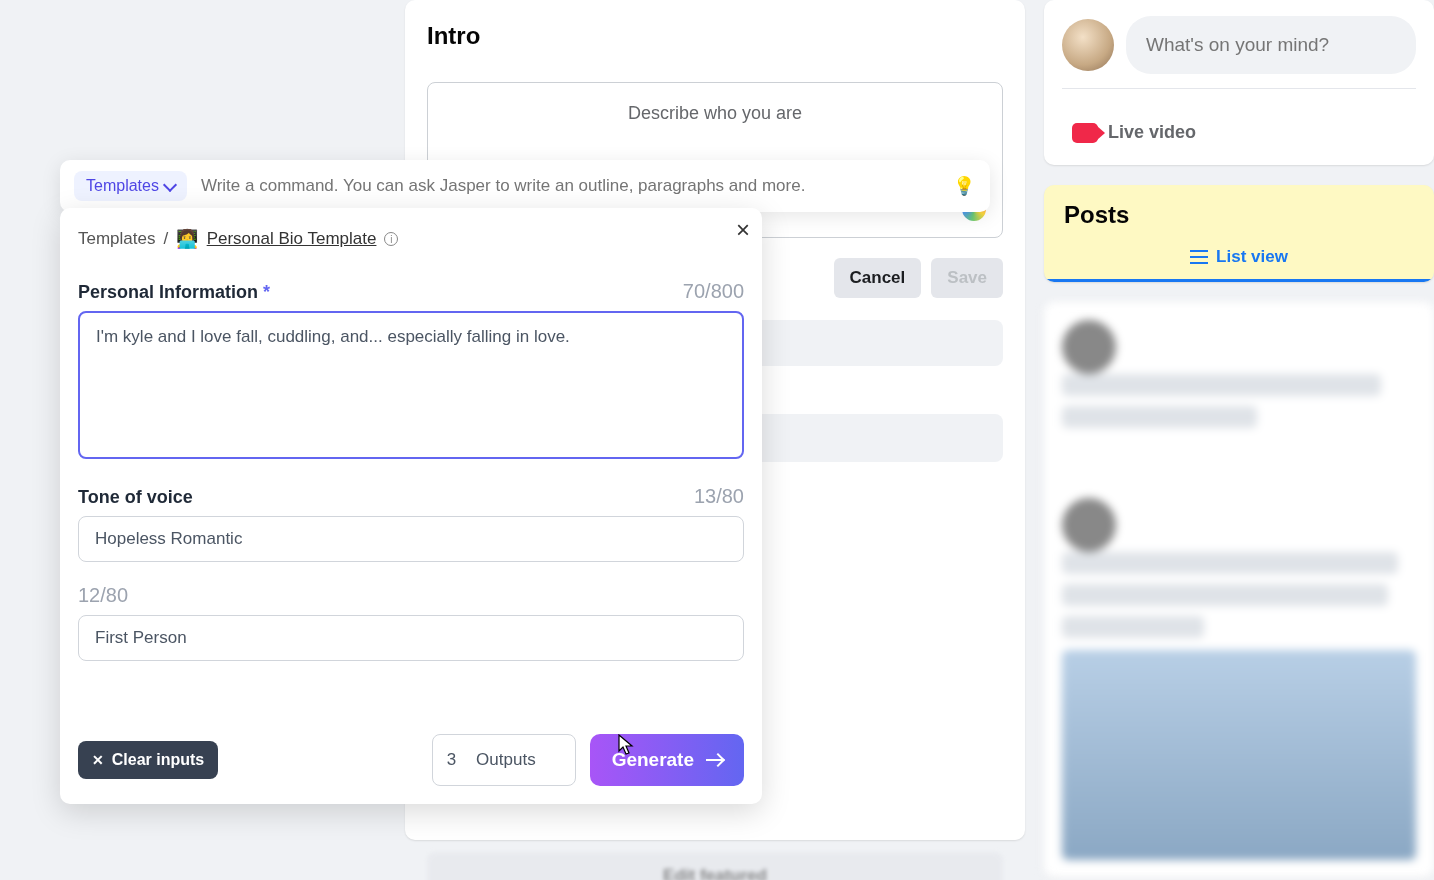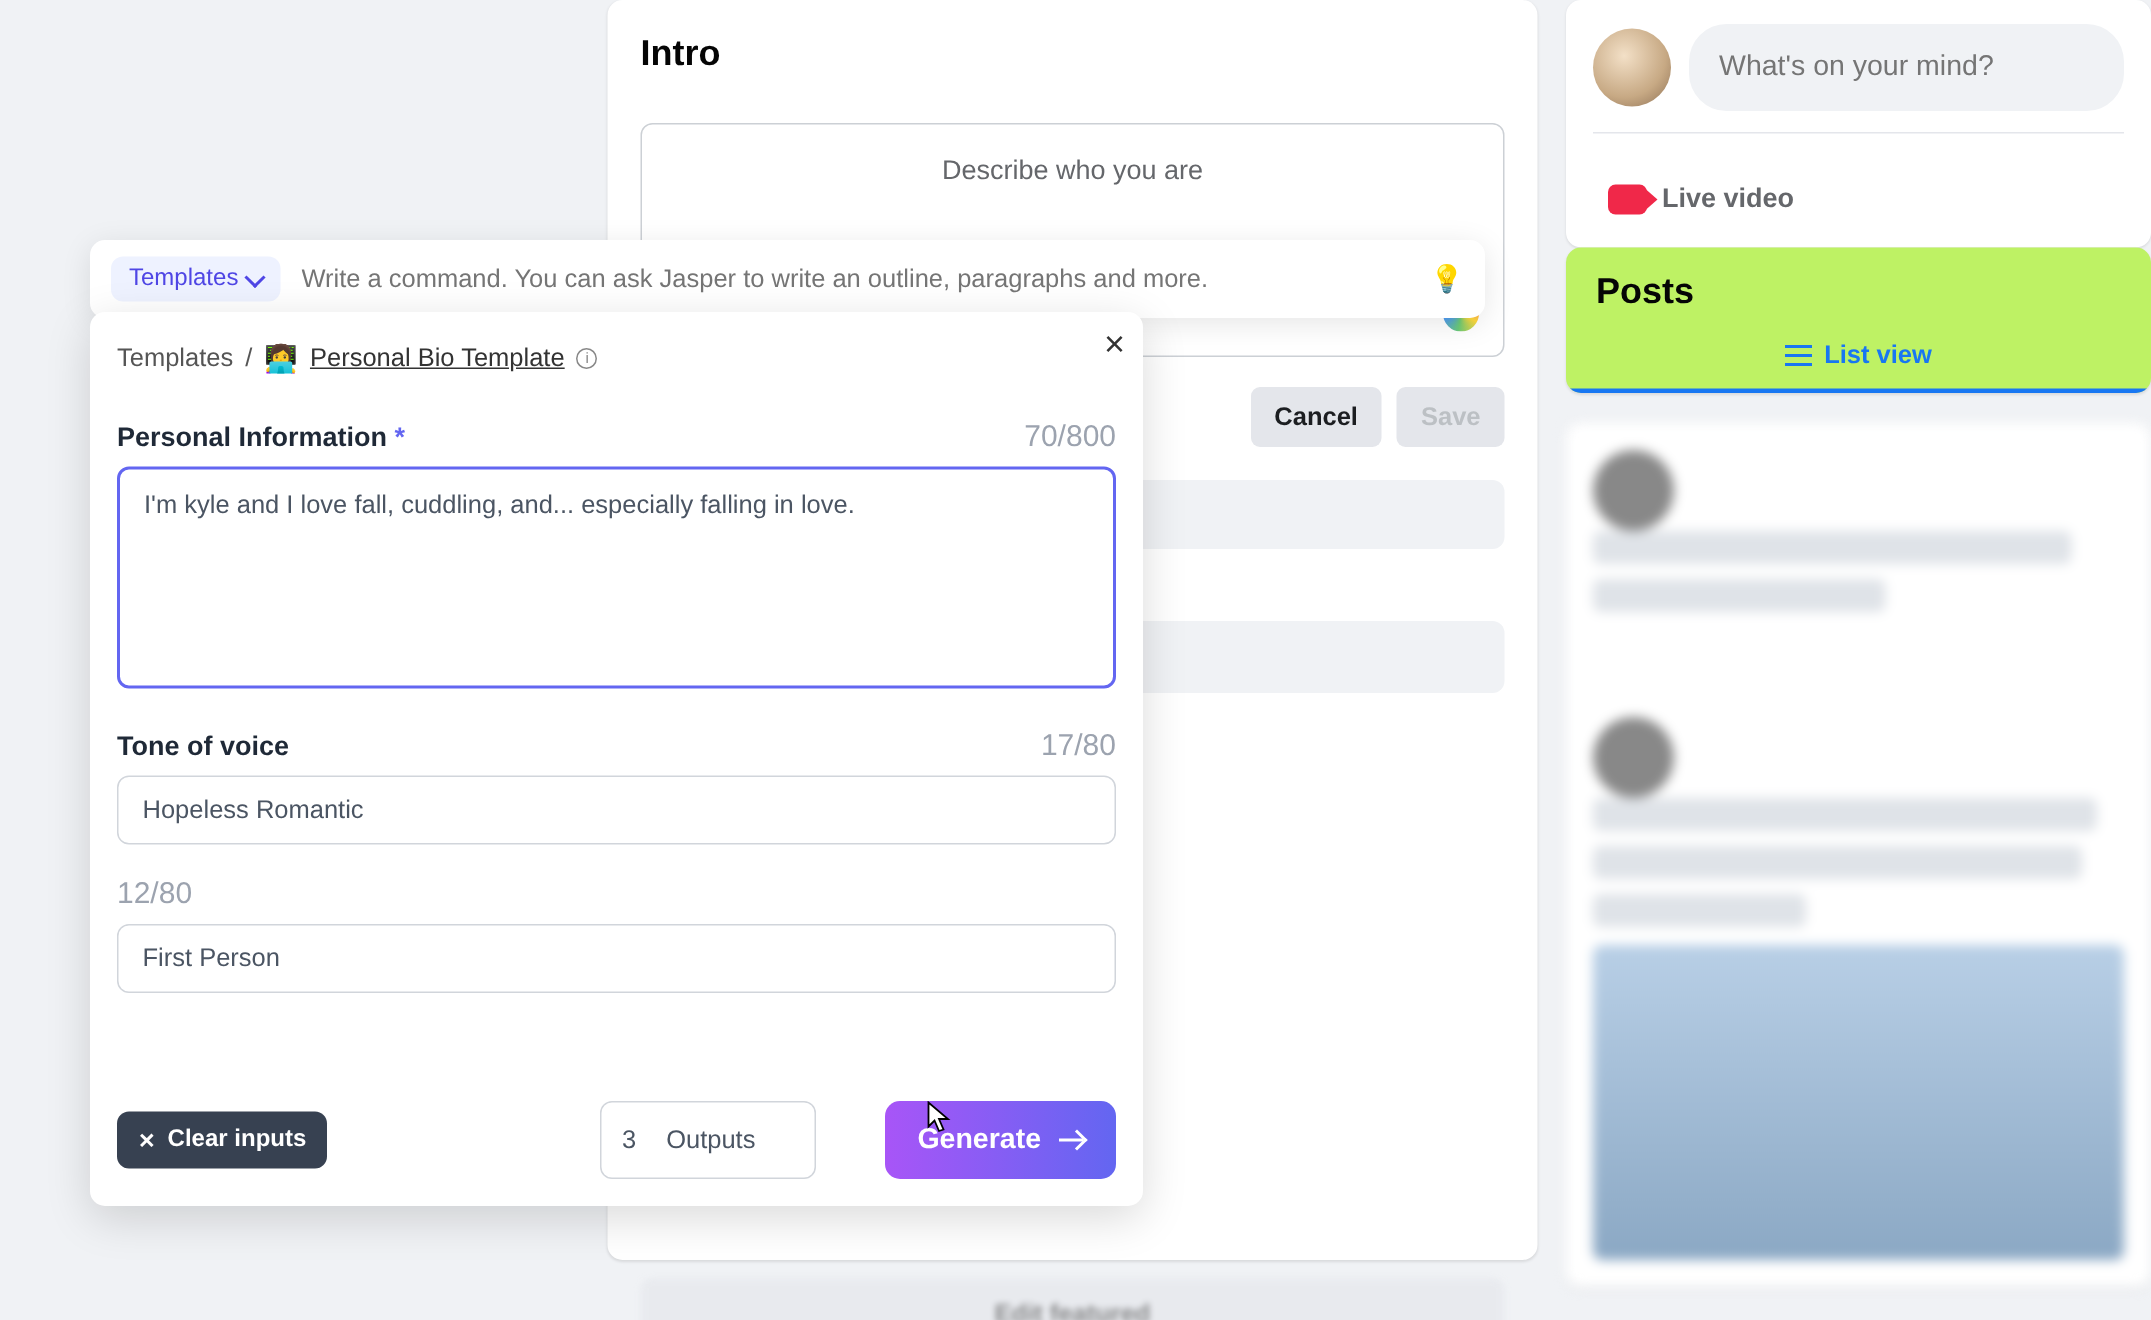--- a/index.html
+++ b/index.html
@@ -36,37 +36,37 @@
 .field-label { font-size: 18px; font-weight: 600; color: #1f2937; }
 .field-label .req { color: #6366f1; font-weight: 600; }
 .field-count { font-size: 20px; color: #9ca3af; }
 .textarea { width: 100%; border: 2px solid #6366f1; border-radius: 8px; padding: 14px 16px; font-size: 17px; color: #4b5563; resize: none; height: 148px; outline: none; font-family: inherit; }
 .input { width: 100%; border: 1px solid #d1d5db; border-radius: 8px; padding: 12px 16px; font-size: 17px; color: #4b5563; outline: none; }
 .panel-foot { position: absolute; left: 18px; right: 18px; bottom: 18px; display: flex; align-items: center; gap: 14px; }
 .clear-btn { background: #374151; color: #fff; border: none; padding: 10px 14px; border-radius: 8px; font-size: 16px; font-weight: 600; display: inline-flex; align-items: center; gap: 8px; cursor: pointer; }
 .x-small { font-size: 14px; }
 .spacer { flex: 1; }
 .outputs-box { border: 1px solid #d1d5db; border-radius: 8px; height: 52px; width: 144px; display: flex; align-items: center; padding: 0 14px; gap: 20px; font-size: 17px; color: #4b5563; }
-.generate-btn { border: none; height: 52px; padding: 0 22px; border-radius: 10px; background: linear-gradient(90deg,#a855f7,#6366f1); color: #fff; font-size: 19px; font-weight: 600; display: inline-flex; align-items: center; gap: 12px; cursor: pointer; margin-left: 32px; }
+.generate-btn { border: none; height: 52px; padding: 0 22px; border-radius: 10px; background: linear-gradient(90deg,#a855f7,#6366f1); color: #fff; font-size: 19px; font-weight: 600; display: inline-flex; align-items: center; gap: 12px; cursor: pointer; }
 .arrow { display: inline-block; width: 16px; height: 2px; background: #fff; position: relative; }
 .arrow::after { content:""; position:absolute; right:-1px; top:-4px; width:8px;height:8px;border-top:2px solid #fff;border-right:2px solid #fff; transform:rotate(45deg); }
 .cursor-img { position: absolute; left: 618px; top: 734px; z-index: 5; pointer-events: none; }
 
 
 .right-col { position: absolute; left: 1044px; top: 0; width: 390px; }
 .compose-card { background: #fff; border-radius: 10px; padding: 16px 18px; box-shadow: 0 1px 2px rgba(0,0,0,0.1); }
 .compose-row { display: flex; align-items: center; gap: 12px; }
 .avatar { width: 52px; height: 52px; border-radius: 50%; background: radial-gradient(circle at 40% 35%,#f3e0c7,#c7a984 60%,#8b6e52); }
 .compose-input { flex: 1; height: 58px; border-radius: 25px; background: #f0f2f5; border: none; padding: 0 20px; font-size: 19px; color: #65676b; outline: none; }
 .compose-actions { display: flex; margin-top: 14px; padding-top: 27px; border-top: 1px solid #e4e6eb; }
 .compose-act { display: flex; align-items: center; gap: 10px; color: #65676b; font-size: 18px; font-weight: 600; cursor: pointer; padding: 6px 10px; }
 .video-icon { width: 26px; height: 20px; background: #f02849; border-radius: 5px; position: relative; }
 .video-icon::after { content:""; position:absolute; right:-7px; top:3px; border-left:8px solid #f02849; border-top:7px solid transparent; border-bottom:7px solid transparent; }
 
-.posts-card { background:#bef264; border-radius:10px; box-shadow: 0 1px 2px rgba(0,0,0,0.1); overflow: hidden; }
+.posts-card { background:#fef9c3; border-radius:10px; margin-top: 20px; box-shadow: 0 1px 2px rgba(0,0,0,0.1); overflow: hidden; }
 .posts-head { padding: 16px 20px 6px; font-size: 24px; font-weight: 700; color:#050505; }
 .tabs-row { display:flex; }
 .tab { flex:1; text-align:center; padding:12px 0; font-size:17px; font-weight:600; color:#1877f2; display:flex;align-items:center;justify-content:center;gap:8px; border-bottom:3px solid #1877f2; cursor:pointer;}
 .list-icon-svg { width:18px;height:14px;display:inline-block; }
 .feed-card { background:#fff; border-radius:10px; margin-top:20px; padding:18px; box-shadow:0 1px 2px rgba(0,0,0,0.1); filter: blur(4px); }
 .feed-line { height:22px; background:#dfe3e8; border-radius:5px; margin-bottom:10px; }
 .feed-av { width:54px;height:54px;border-radius:50%;background:#888;display:inline-block;vertical-align:middle;margin-right:12px;}
 .feed-img { height:210px; background: linear-gradient(180deg,#b8cfe6,#8ba8c4); margin-top:12px; border-radius:6px;}
 </style>
 </head>
@@ -113,21 +113,21 @@
         <span class="req">*</span>
       </div>
       <div class="field-count">70/800</div>
     </div>
     <textarea class="textarea" style="">I'm kyle and I love fall, cuddling, and... especially falling in love.</textarea>
   </div>
 
   <div class="field">
     <div class="field-head">
       <div class="field-label">Tone of voice</div>
-      <div class="field-count">17/80</div>
+      <div class="field-count">13/80</div>
     </div>
     <input class="input" value="Hopeless Romantic" style="">
   </div>
 
   <div class="field">
     <div class="field-head">
       <div class="field-count">12/80</div>
     </div>
     <input class="input" value="First Person" style="">
   </div>

